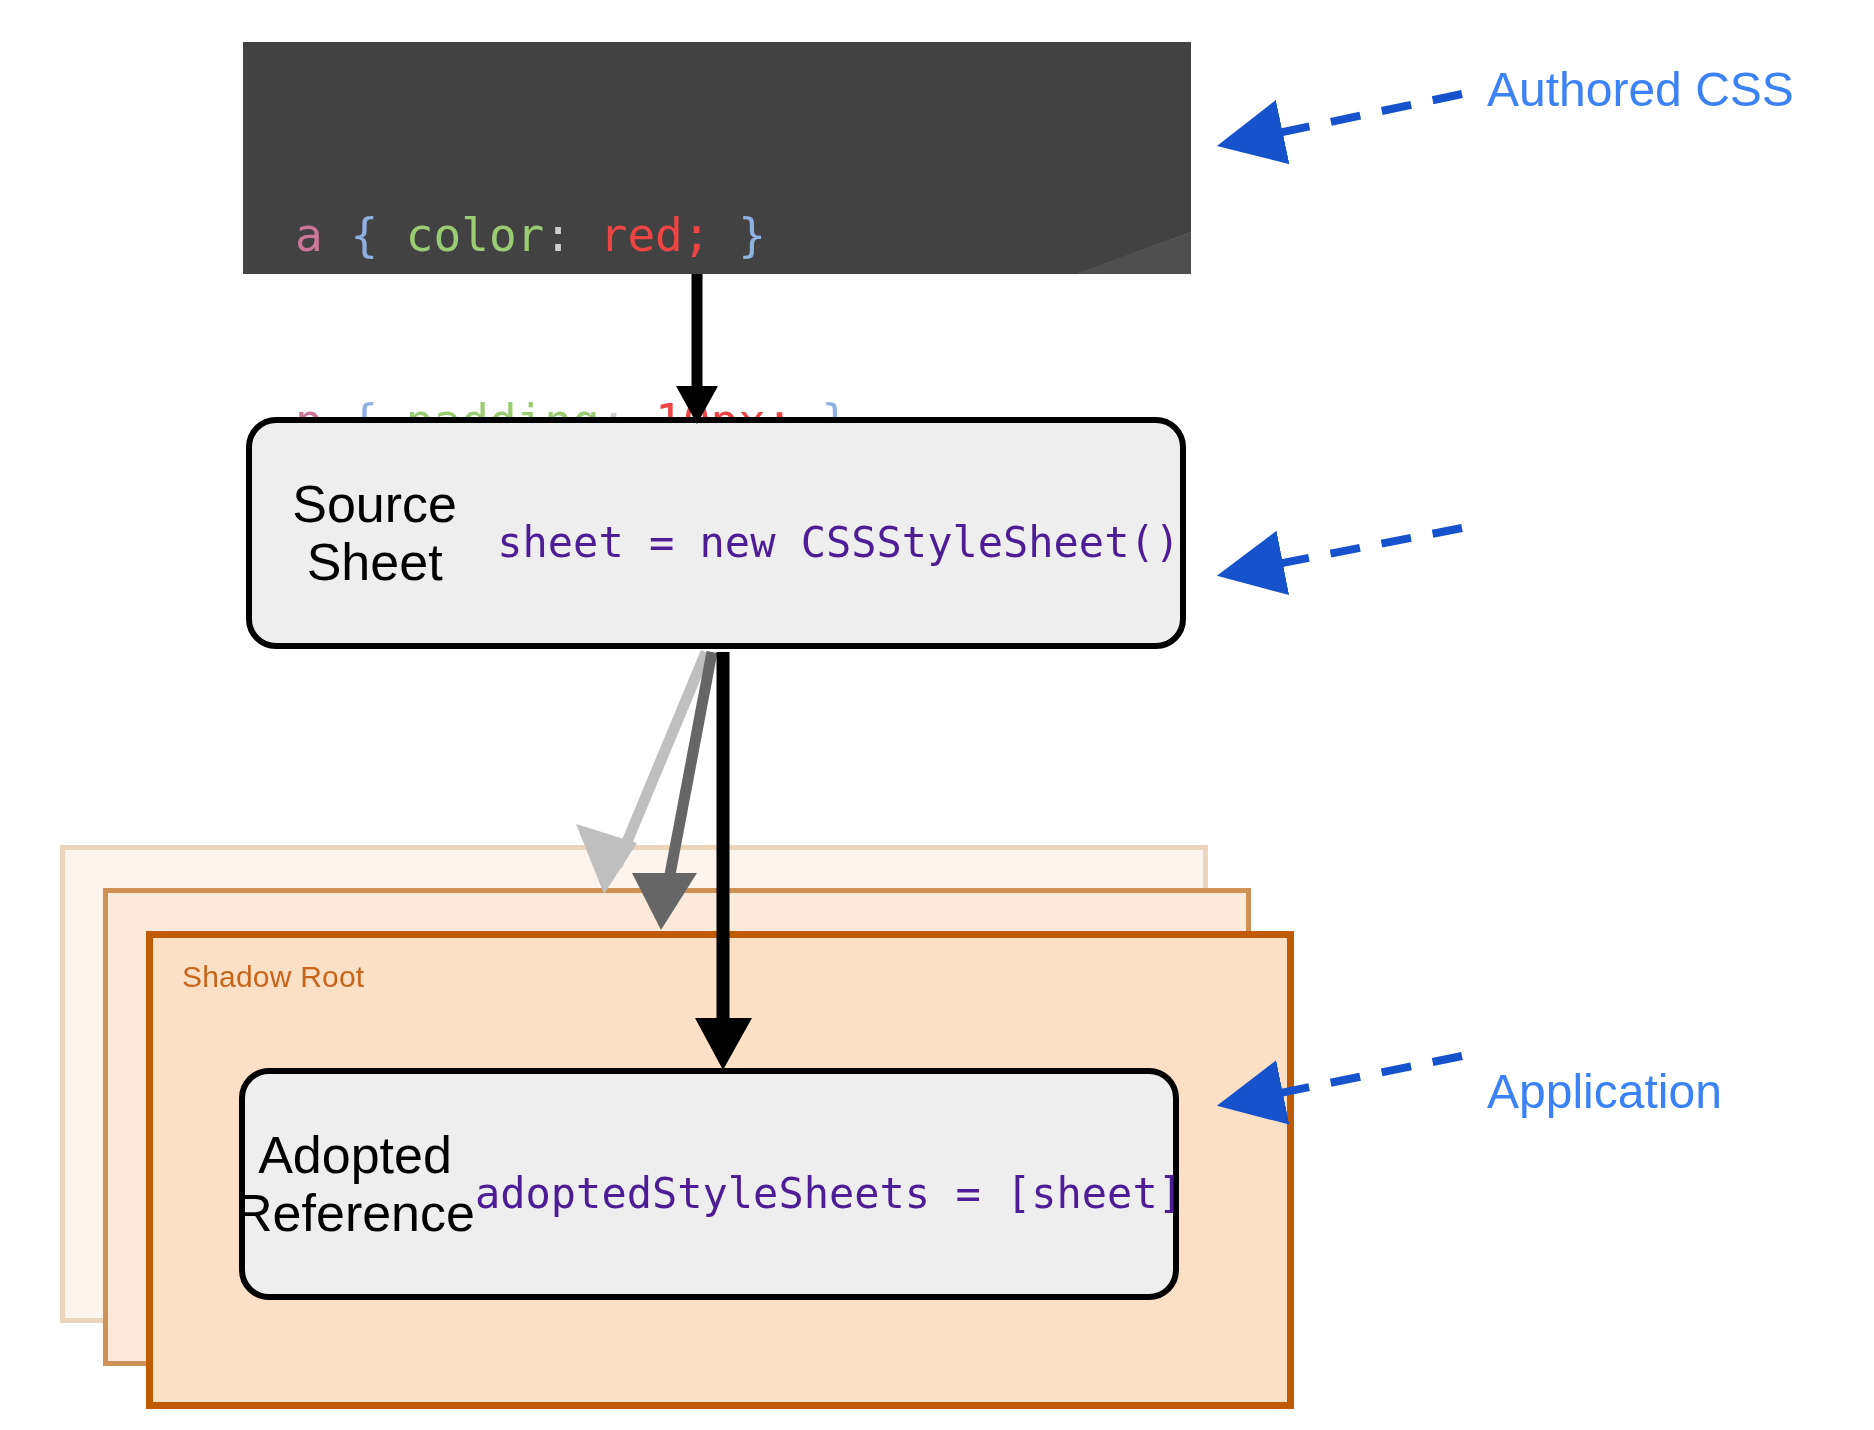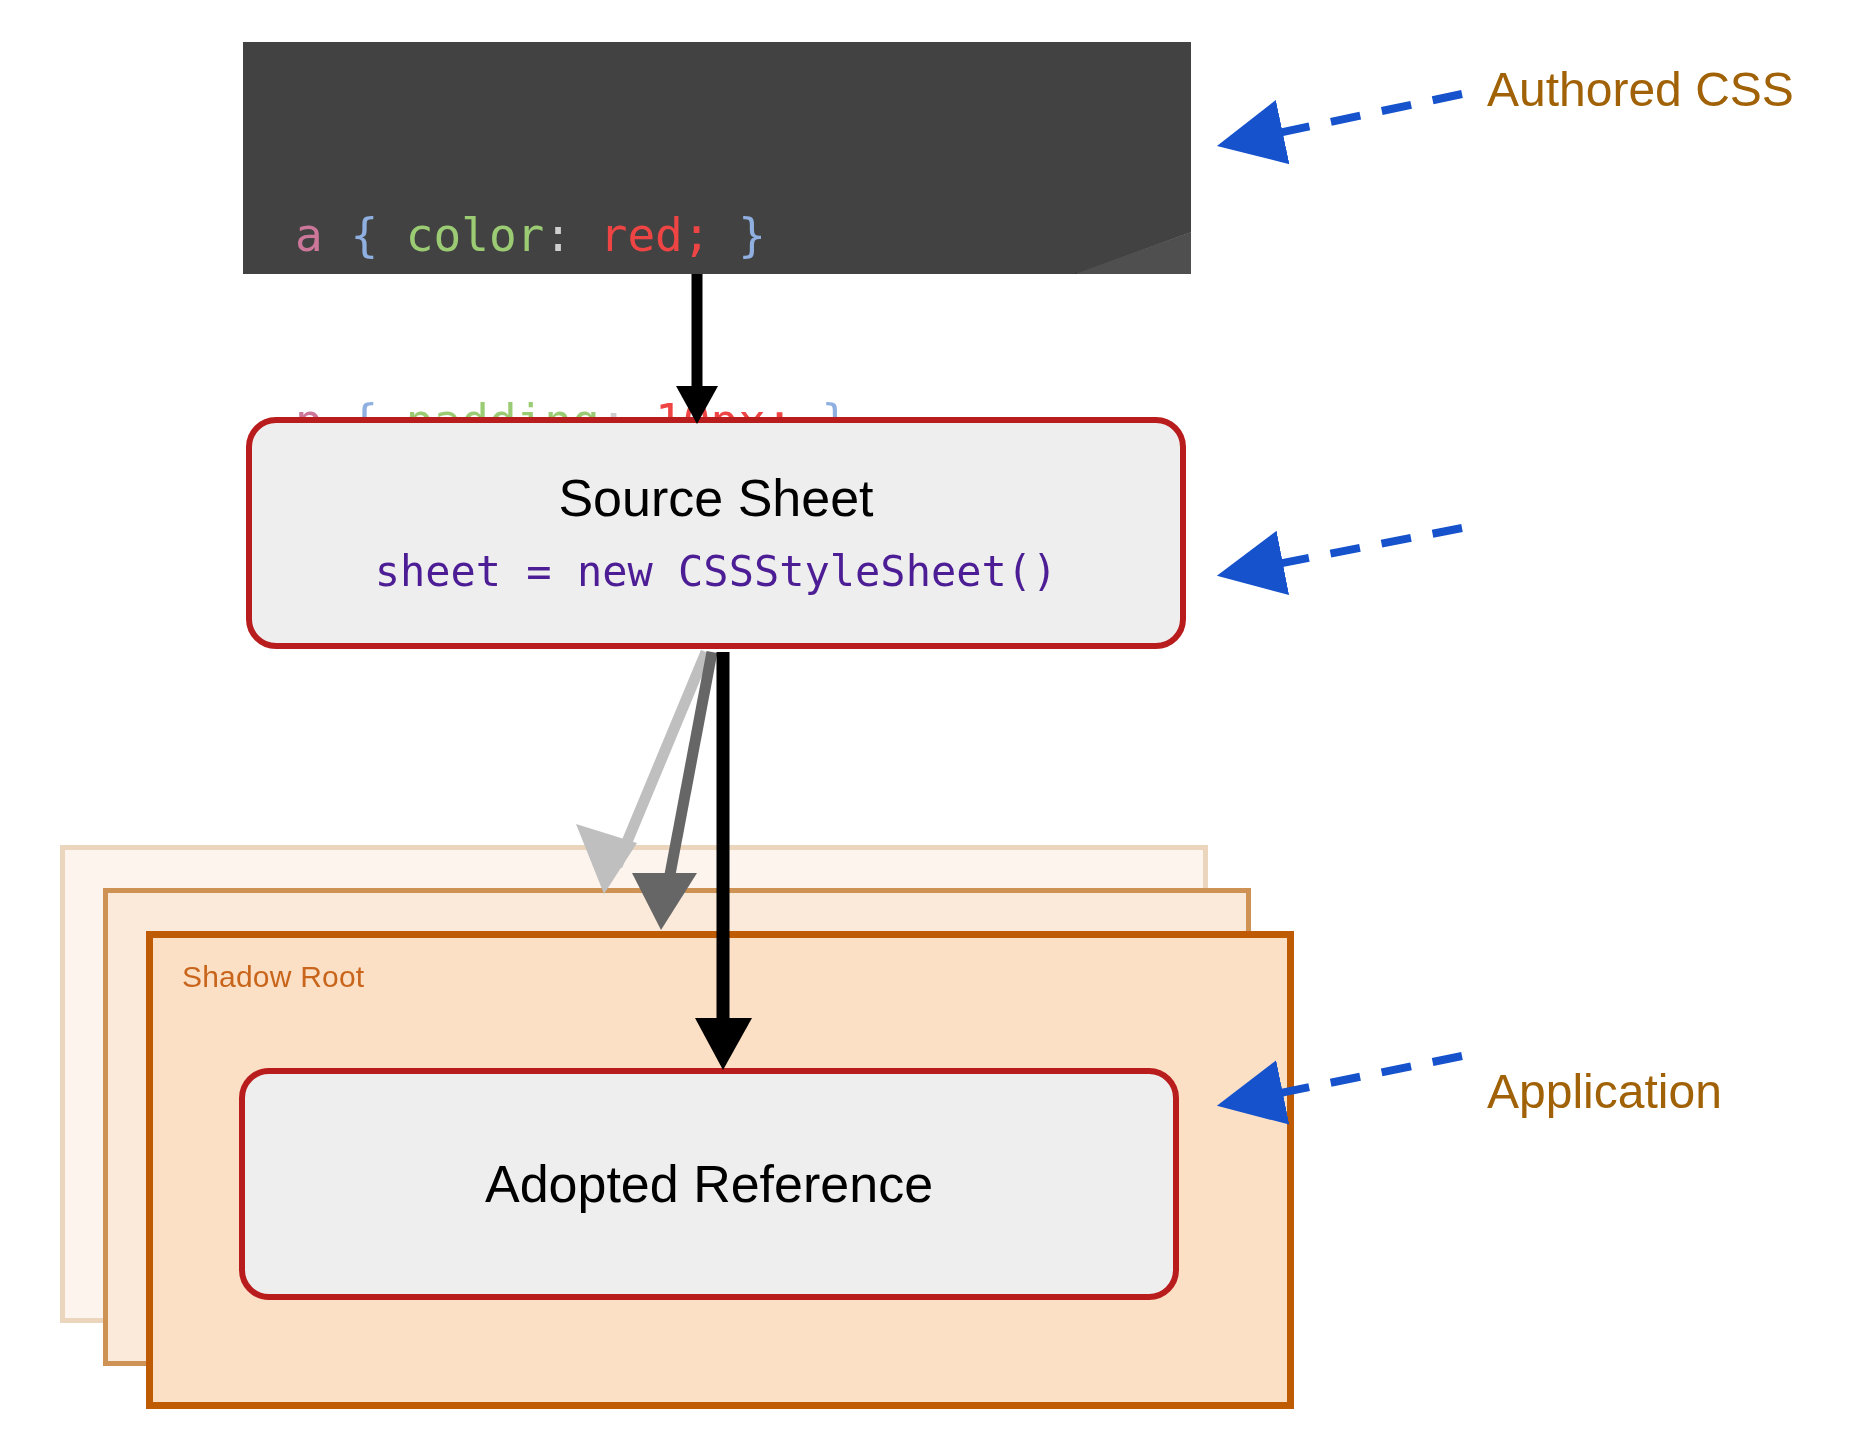--- a/index.html
+++ b/index.html
@@ -61,25 +61,25 @@
   .tok-sel  { color: #cc7799; }
   .tok-brc  { color: #8fb0e0; }
   .tok-prop { color: #9bcc74; }
   .tok-val  { color: #ef4444; }
   .tok-pun  { color: #cfcfcf; }
 
   
   .node {
     position: absolute;
     background: #eeeeee;
-    border: 6px solid #b91c1c;
+    border: 6px solid #000000;
     border-radius: 30px;
     box-sizing: border-box;
     display: flex;
-    flex-direction: column;
+    flex-direction: row;
     align-items: center;
     justify-content: center;
   }
   .node .title {
     font-size: 52px;
     color: #000000;
     line-height: 1.12;
     font-weight: 400;
     text-align: center;
   }
@@ -140,21 +140,21 @@
     top: 960px;
     font-size: 30px;
     color: #c8651b;
     letter-spacing: 0.2px;
   }
 
   
   .callout {
     position: absolute;
     font-size: 48px;
-    color: #a16207;
+    color: #3b82f6;
     white-space: nowrap;
   }
   #callout-authored    { left: 1487px; top: 62px; }
   #callout-instantiation { left: 1487px; top: 494px; }
   #callout-application { left: 1487px; top: 1023px; margin-top: 41px; }
 
   svg.overlay {
     position: absolute;
     top: 0; left: 0;
     width: 1874px;
@@ -181,20 +181,21 @@
   <div class="layer" id="layer-front"></div>
   <div class="shadow-label">Shadow Root</div>
 
   <div class="node" id="node-source">
     <div class="title">Source Sheet</div>
     <div class="code">sheet = new CSSStyleSheet()</div>
   </div>
 
   <div class="node" id="node-adopted">
     <div class="title">Adopted Reference</div>
+    <div class="code">adoptedStyleSheets = [sheet]</div>
   </div>
 
   <svg class="overlay" viewBox="0 0 1874 1430">
     <defs>
       <marker id="ah-black" markerWidth="10" markerHeight="10" refX="7.2" refY="5" orient="auto" markerUnits="strokeWidth">
         <path d="M0,0.6 L9,5 L0,9.4 Z" fill="#000000"></path>
       </marker>
       <marker id="ah-blue" markerWidth="9" markerHeight="9" refX="6.6" refY="4.5" orient="auto" markerUnits="strokeWidth">
         <path d="M0,0.4 L8.4,4.5 L0,8.6 Z" fill="#1552cc"></path>
       </marker>

